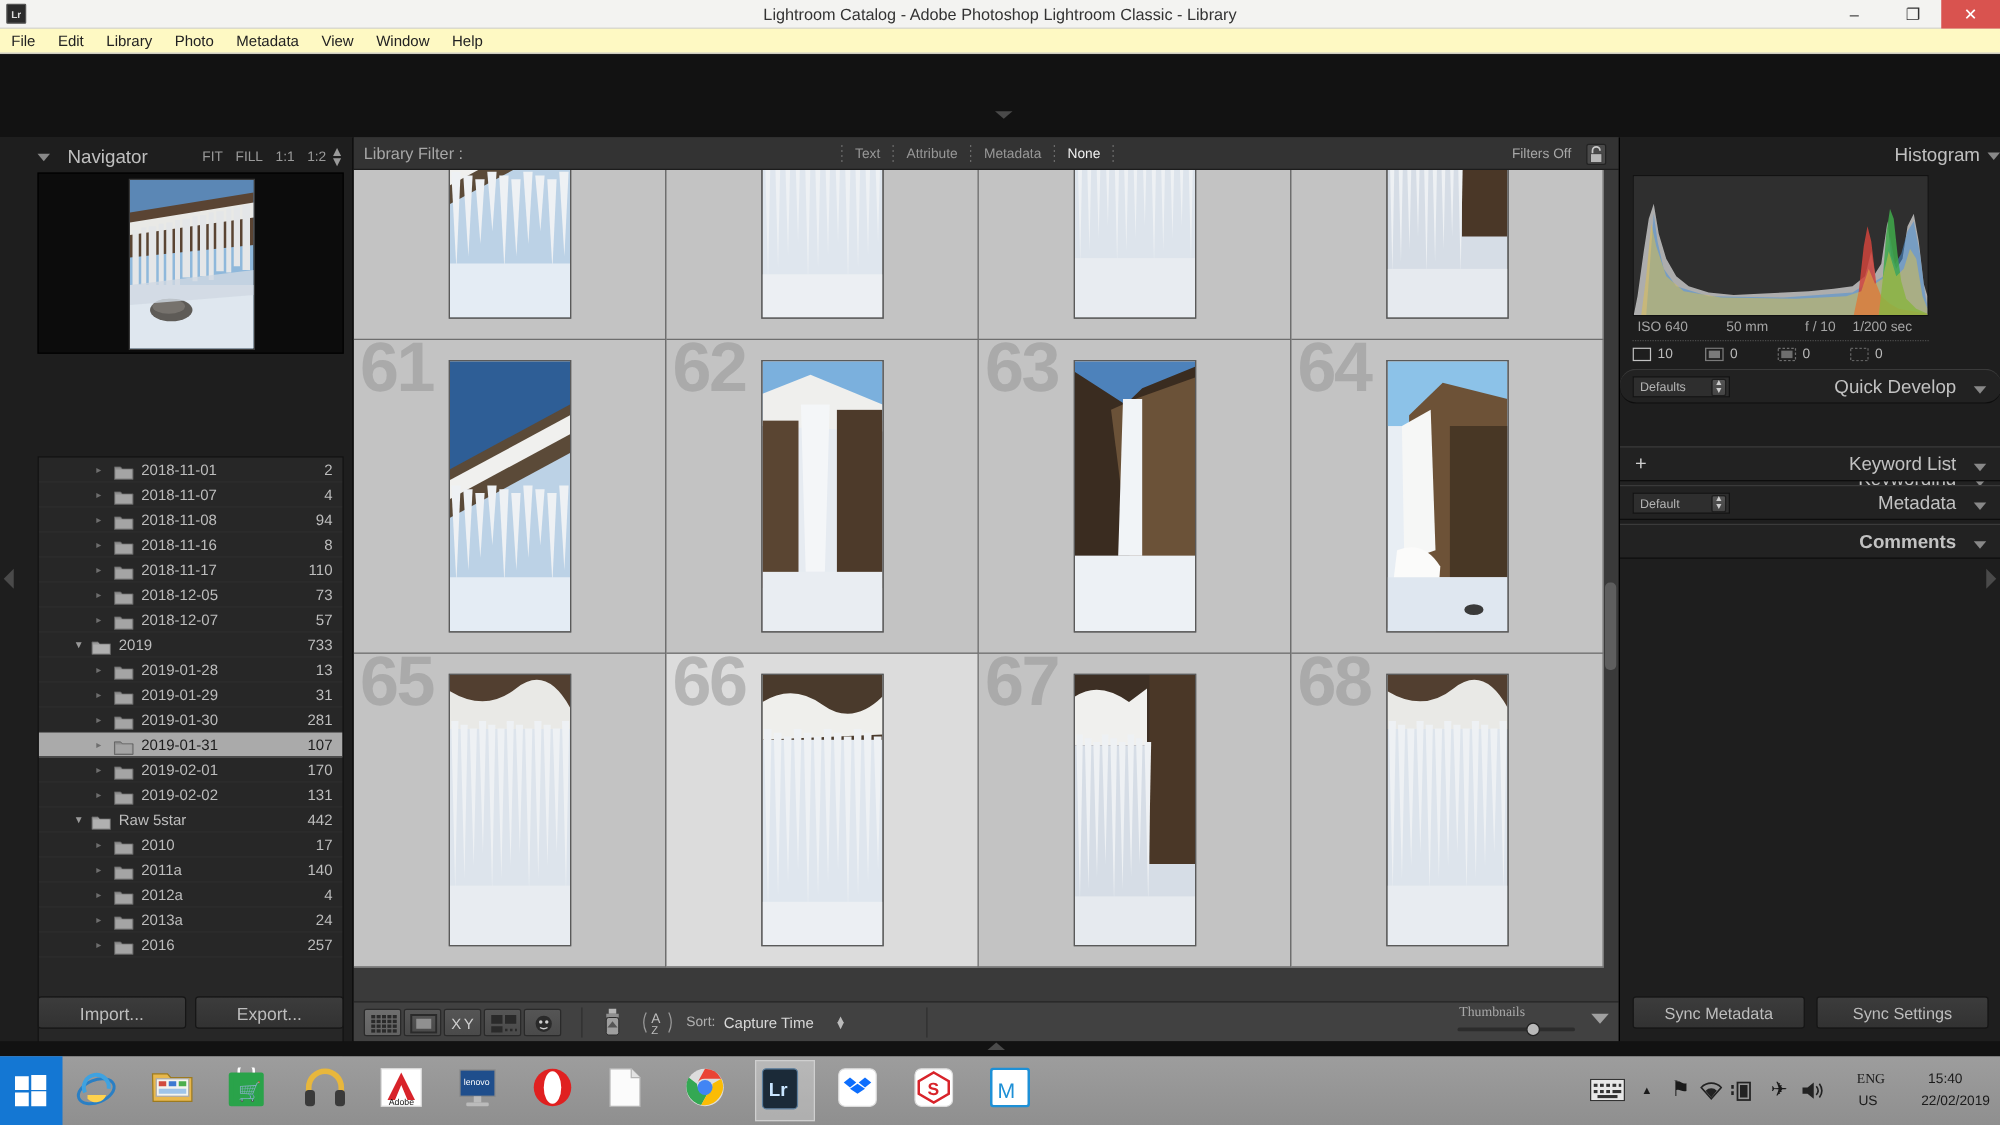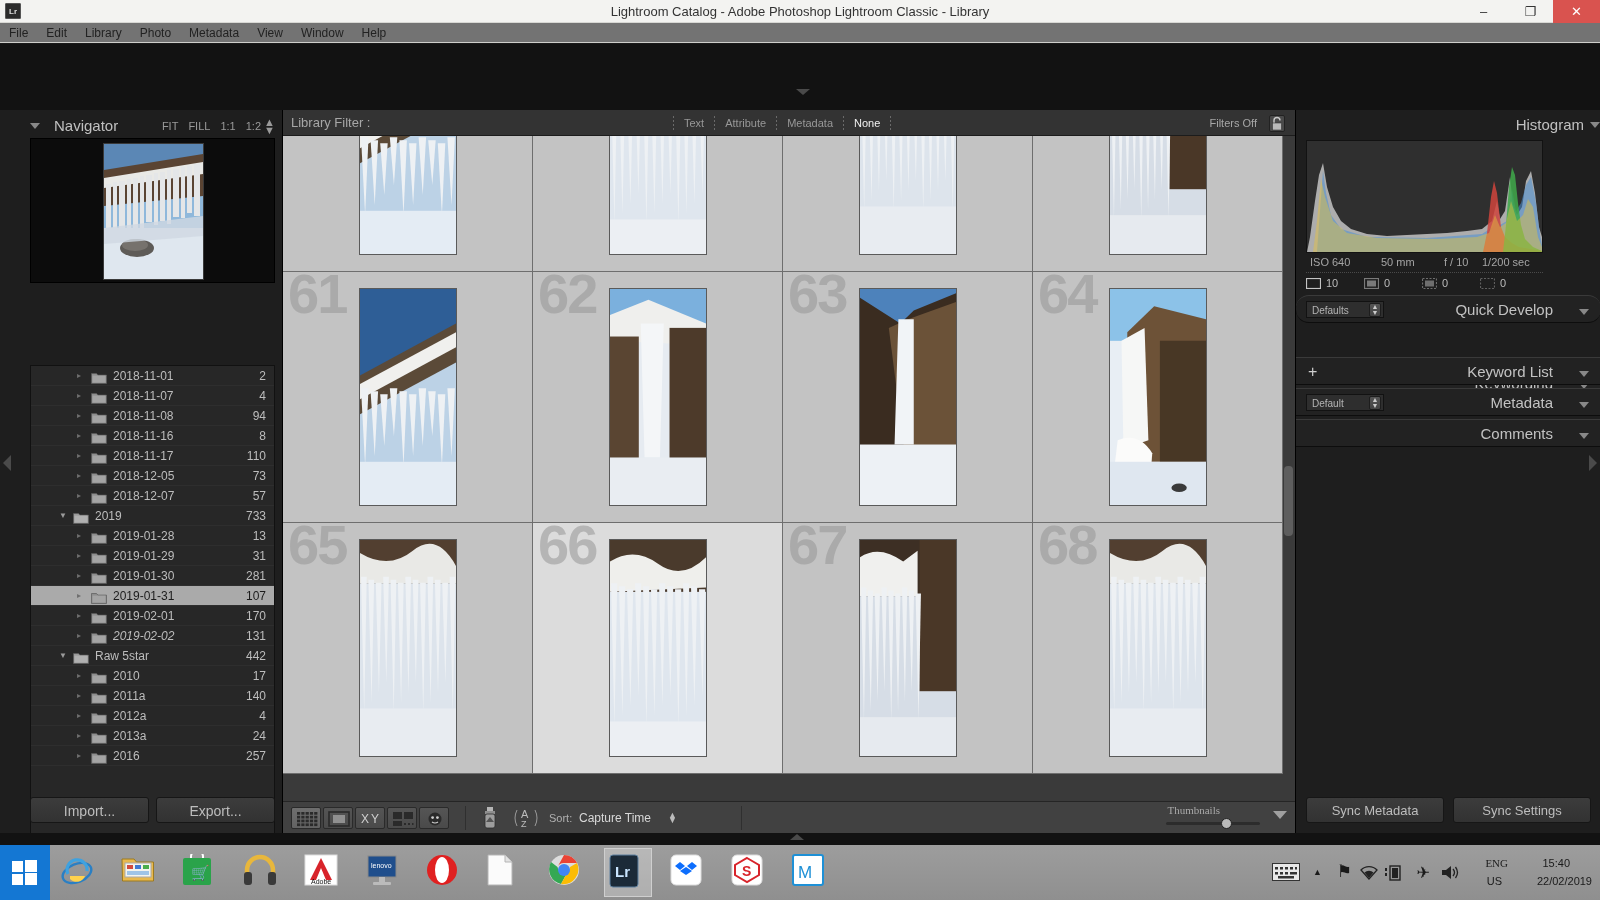--- a/index.html
+++ b/index.html
@@ -17,21 +17,21 @@
              color:#ddd; font-size:8px; line-height:15px; text-align:center; font-weight:bold;}
   .tb-title { position:absolute; left:0; top:0; width:1600px; height:23px;
               line-height:23px; text-align:center; color:#333; font-size:13px; }
   .wbtn { position:absolute; top:0; height:23px; width:45px; line-height:23px;
           text-align:center; color:#333; font-size:13px; cursor:default; }
   .wbtn.min { right:94px; }
   .wbtn.max { right:47px; }
   .wbtn.close { right:0; width:47px; background:#d9534f; color:#fff; }
 
   .menubar { position:absolute; left:0; top:23px; width:1600px; height:20px;
-             background:#737373; border-bottom:1px solid #cfcfcb; }
+             background:#fef9c3; border-bottom:1px solid #cfcfcb; }
   .menubar .mi { float:left; padding:0 9px; line-height:20px; font-size:12px; color:#222; }
 
   
   .lr-top { position:absolute; left:0; top:44px; width:1600px; height:66px; background:#121212; }
   .lr-arrow-top { position:absolute; left:796px; top:45px; width:0;height:0;
                   border-left:7px solid transparent;border-right:7px solid transparent;
                   border-top:6px solid #4a4a4a;}
   .lr-logo { position:absolute; left:22px; top:62px; font-size:32px; color:#6e6e6e;
              font-weight:bold; letter-spacing:-1px; line-height:32px; }
   .lr-idtitle { position:absolute; left:58px; top:66px; font-size:11px; color:#8d8d97; }
@@ -136,21 +136,21 @@
   .hist-meta { position:absolute; left:10px; top:143px; width:237px; height:18px; }
   .hist-meta span { position:absolute; font-size:11px; color:#a5a5a5; line-height:18px; }
   .hist-flags { position:absolute; left:10px; top:162px; width:237px; height:20px;
                 border-top:1px dotted #4a4a4a; }
   .flagitem { position:absolute; top:2px; height:16px; }
   .flagbox { float:left; width:15px; height:11px; margin-top:3px; margin-right:5px; }
   .flagnum { float:left; font-size:11px; color:#bbb; line-height:16px; }
 
   .rsec { position:absolute; left:0; width:305px; height:28px; border-top:1px solid #3a3a3a;
           border-bottom:1px solid #0d0d0d; background:#222; }
-  .rsec .lbl { position:absolute; right:48px; top:0; line-height:28px; font-size:15px; color:#c2c2c2;}
+  .rsec .lbl { position:absolute; right:36px; top:0; line-height:28px; font-size:15px; color:#c2c2c2;}
   .rsec .tri2 { position:absolute; right:12px; top:13px; }
   .rsel { position:absolute; left:10px; top:5px; width:78px; height:17px; background:#2e2e2e;
           border:1px solid #121212; font-size:10px; color:#b4b4b4; line-height:17px; padding-left:5px;}
   .rsel .sp { position:absolute; right:2px; top:1px; width:12px; height:14px;
               background:linear-gradient(#555,#444); border:1px solid #1d1d1d; border-radius:2px;
               font-size:7px; color:#ccc; text-align:center; line-height:6px;}
   .rplus { position:absolute; left:12px; top:6px; color:#cfcfcf; font-size:16px; line-height:16px; }
 
   .sync-btns { position:absolute; left:10px; bottom:10px; width:285px; height:26px; }
   .sync-btn { position:absolute; top:0; width:138px; height:26px; line-height:26px; text-align:center;
@@ -381,21 +381,21 @@
               </svg></div>
             <div class="fname" style="left: 82px;">2019-02-01</div>
             <div class="fcount">170</div>
           </div>
           <div class="frow">
             <div class="fdisc" style="left: 46px; color: rgb(110, 110, 110);">▸</div>
             <div class="ficon" style="left: 60px;"><svg width="16" height="12" viewBox="0 0 16 12">
   <path d="M0.5 1.5 h5 l1.4 1.6 h8.6 v8.4 h-15 z" fill="#8e8e8e" stroke="#5a5a5a" stroke-width="0.7"></path>
   <rect x="1.5" y="3.6" width="13" height="7" fill="#a4a4a4"></rect>
               </svg></div>
-            <div class="fname" style="left: 82px; font-style: italic;">2019-02-02</div>
+            <div class="fname" style="left: 82px;">2019-02-02</div>
             <div class="fcount">131</div>
           </div>
           <div class="frow">
             <div class="fdisc" style="left: 28px; color: rgb(154, 154, 154);">▼</div>
             <div class="ficon" style="left: 42px;"><svg width="16" height="12" viewBox="0 0 16 12">
   <path d="M0.5 1.5 h5 l1.4 1.6 h8.6 v8.4 h-15 z" fill="#9a9a9a" stroke="#5a5a5a" stroke-width="0.7"></path>
   <rect x="1.5" y="3.6" width="13" height="7" fill="#b0b0b0"></rect>
               </svg></div>
             <div class="fname" style="left: 64px;">Raw 5star</div>
             <div class="fcount">442</div>
@@ -879,21 +879,21 @@
           <div class="rsec" style="top: 247px;">
             <div class="rplus">+</div>
             <div class="lbl">Keyword List</div>
             <div class="tri tri2"></div>
           </div>
           <div class="rsec" style="top: 278px;">
             <div class="rsel">Default<div class="sp">▲<br>▼</div></div>
             <div class="lbl">Metadata</div>
             <div class="tri tri2"></div>
           </div>
-          <div class="rsec" style="top: 309px;">
+          <div class="rsec" style="top: 309px; font-weight: bold;">
             <div class="lbl">Comments</div>
             <div class="tri tri2"></div>
           </div>
         </div>
 
       <div class="sync-btns">
         <div class="sync-btn" style="left:0;">Sync Metadata</div>
         <div class="sync-btn" style="right:0;">Sync Settings</div>
       </div>
 

